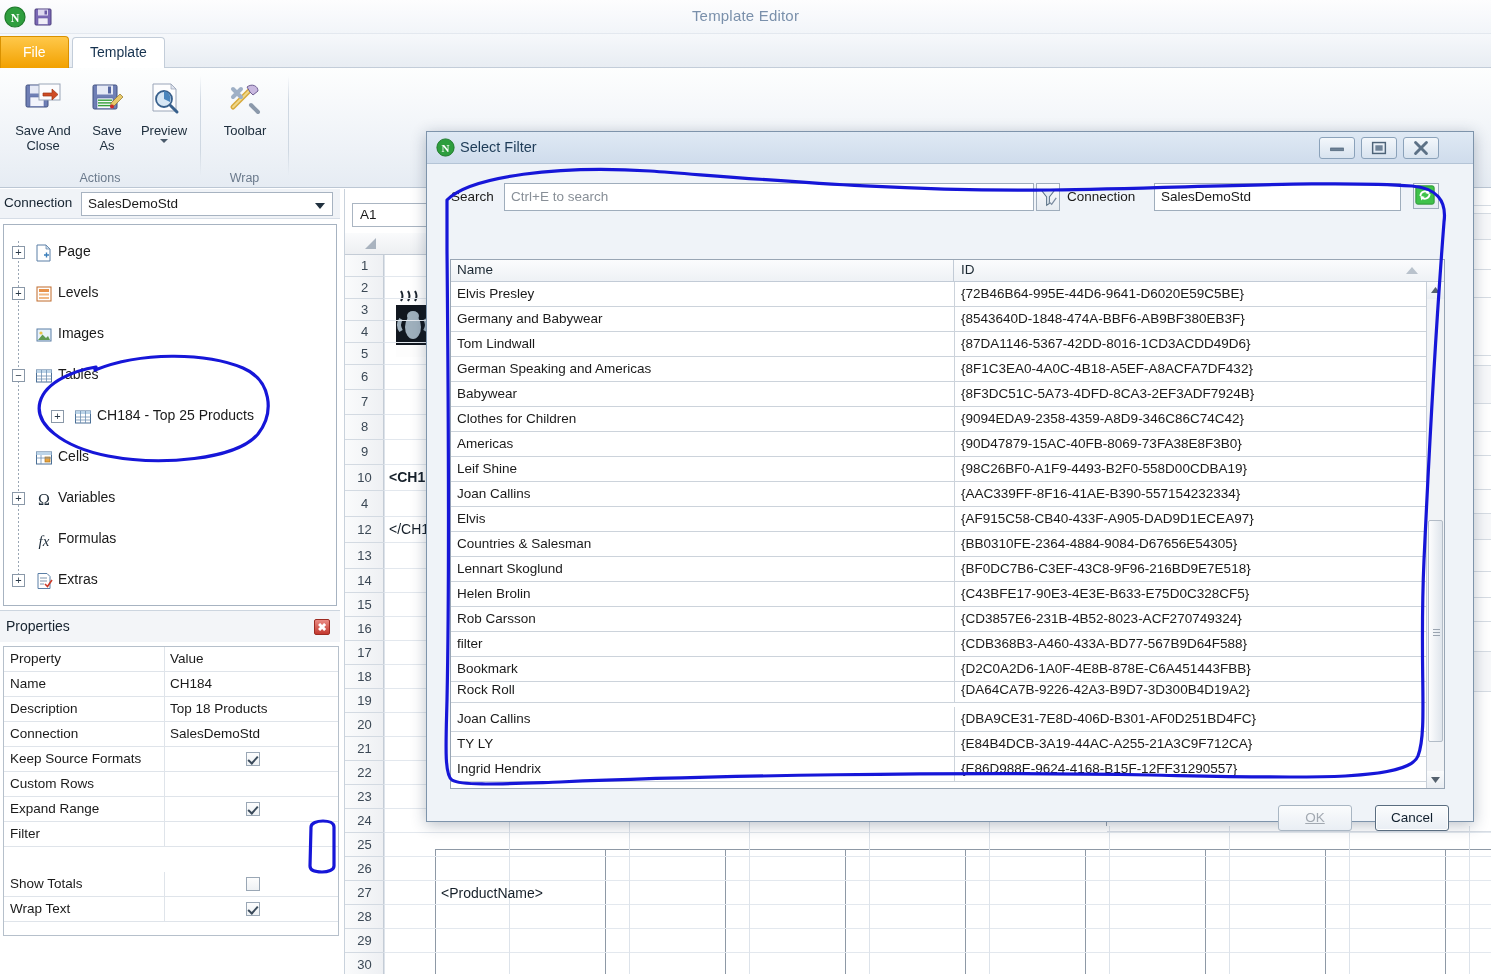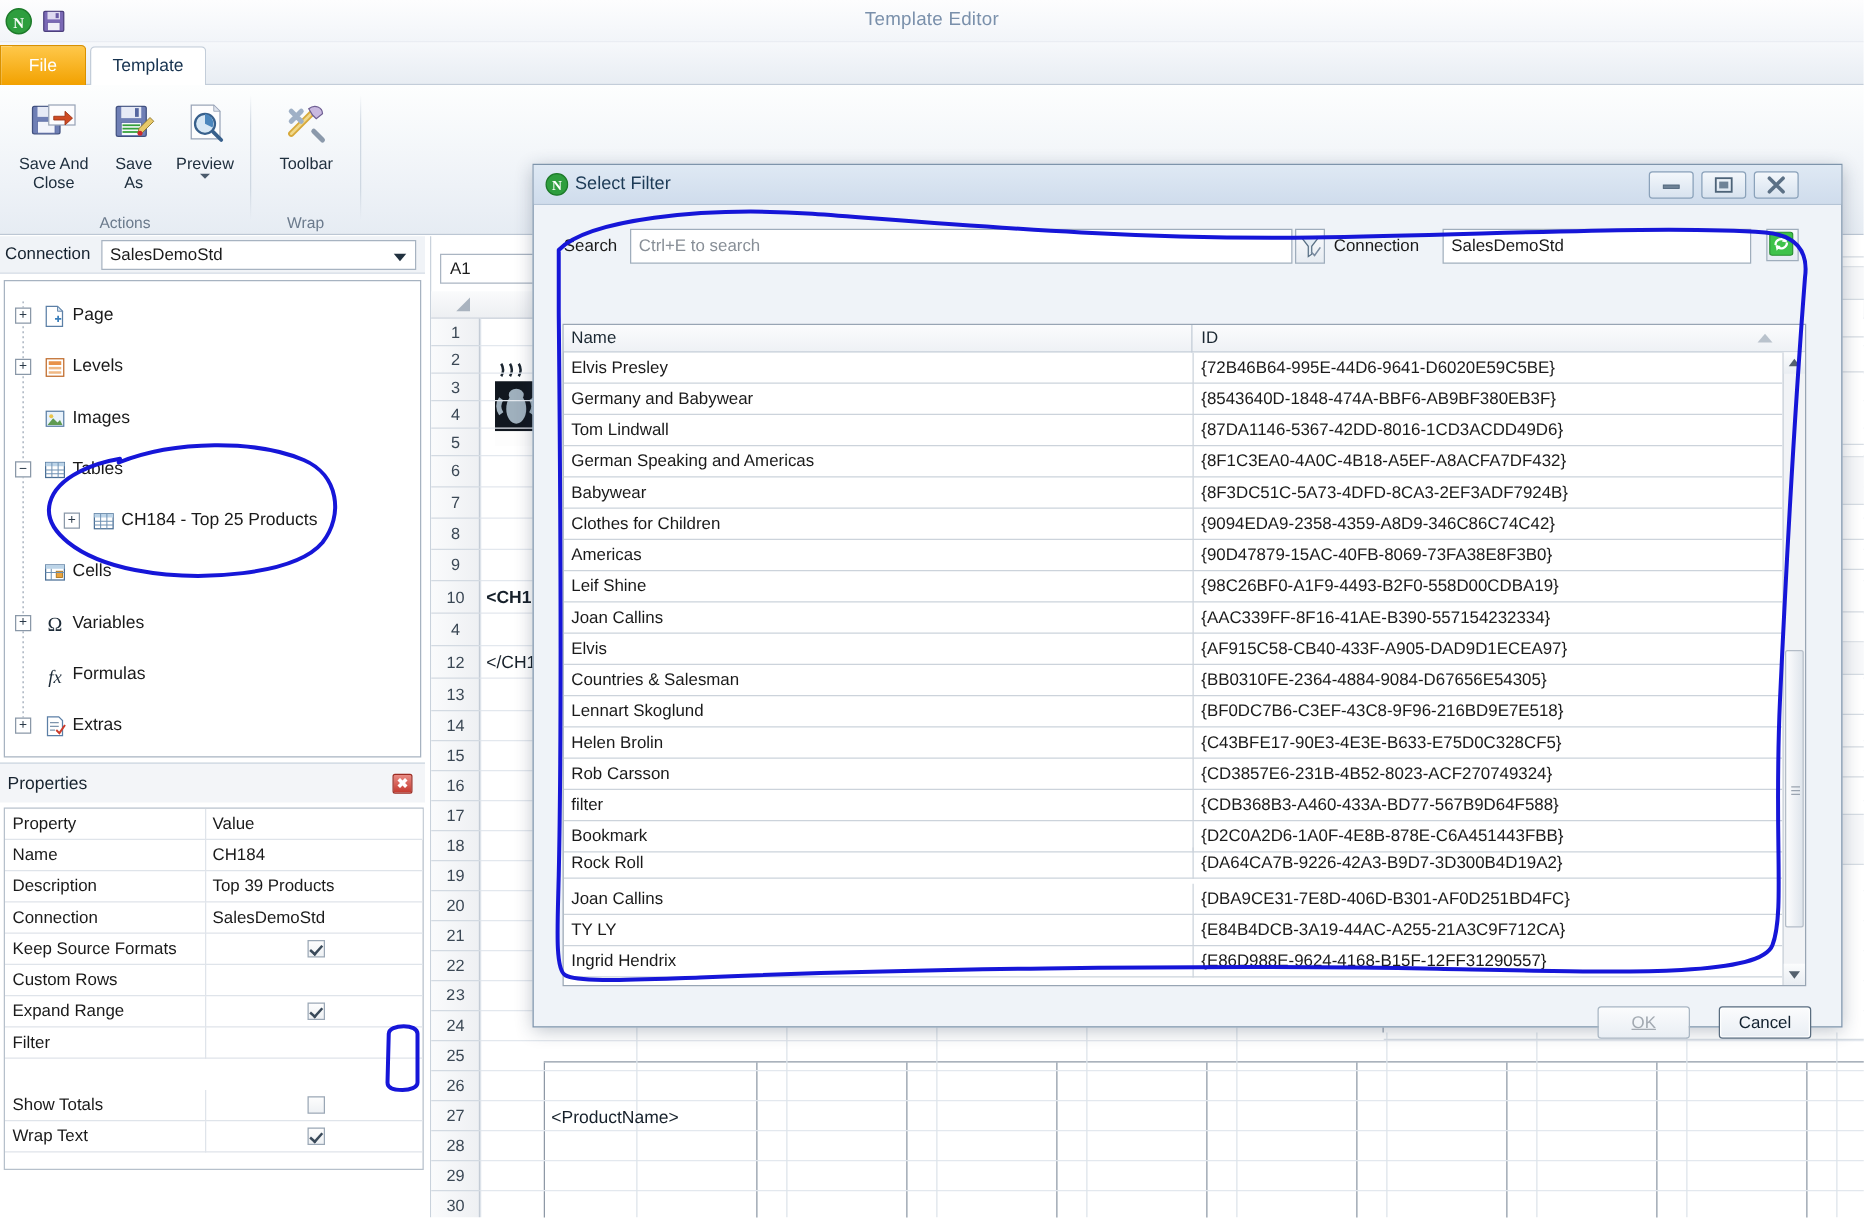--- a/index.html
+++ b/index.html
@@ -495,21 +495,21 @@
     <div class="pcell-k">Property</div>
     <div class="pcell-v">Value</div>
   </div>
 
   <div class="prow" style="top:25px;">
     <div class="pcell-k">Name</div>
     <div class="pcell-v">CH184</div>
   </div>
   <div class="prow" style="top:50px;">
     <div class="pcell-k">Description</div>
-    <div class="pcell-v">Top 39 Products</div>
+    <div class="pcell-v">Top 18 Products</div>
   </div>
   <div class="prow" style="top:75px;">
     <div class="pcell-k">Connection</div>
     <div class="pcell-v">SalesDemoStd</div>
   </div>
   <div class="prow" style="top:100px;">
     <div class="pcell-k">Keep Source Formats</div>
     <div class="pcell-v">
         <span class="chk on"></span>
       </div>
@@ -570,21 +570,21 @@
       <div class="rowcell" style="top: 288px; height: 26px; line-height: 25px;">13</div>
       <div class="rowcell" style="top: 314px; height: 24px; line-height: 23px;">14</div>
       <div class="rowcell" style="top: 338px; height: 24px; line-height: 23px;">15</div>
       <div class="rowcell" style="top: 362px; height: 24px; line-height: 23px;">16</div>
       <div class="rowcell" style="top: 386px; height: 24px; line-height: 23px;">17</div>
       <div class="rowcell" style="top: 410px; height: 24px; line-height: 23px;">18</div>
       <div class="rowcell" style="top: 434px; height: 24px; line-height: 23px;">19</div>
       <div class="rowcell" style="top: 458px; height: 24px; line-height: 23px;">20</div>
       <div class="rowcell" style="top: 482px; height: 24px; line-height: 23px;">21</div>
       <div class="rowcell" style="top: 506px; height: 24px; line-height: 23px;">22</div>
-      <div class="rowcell" style="top: 530px; height: 24px; line-height: 23px; font-family: Liberation Mono, monospace;">23</div>
+      <div class="rowcell" style="top: 530px; height: 24px; line-height: 23px;">23</div>
       <div class="rowcell" style="top: 554px; height: 24px; line-height: 23px;">24</div>
       <div class="rowcell" style="top: 578px; height: 24px; line-height: 23px;">25</div>
       <div class="rowcell" style="top: 602px; height: 24px; line-height: 23px;">26</div>
       <div class="rowcell" style="top: 626px; height: 24px; line-height: 23px;">27</div>
       <div class="rowcell" style="top: 650px; height: 24px; line-height: 23px;">28</div>
       <div class="rowcell" style="top: 674px; height: 24px; line-height: 23px;">29</div>
       <div class="rowcell" style="top: 698px; height: 24px; line-height: 23px;">30</div>
     </div>
   <div id="logo-cell">
     <svg viewBox="0 0 46 74" width="46" height="74">

